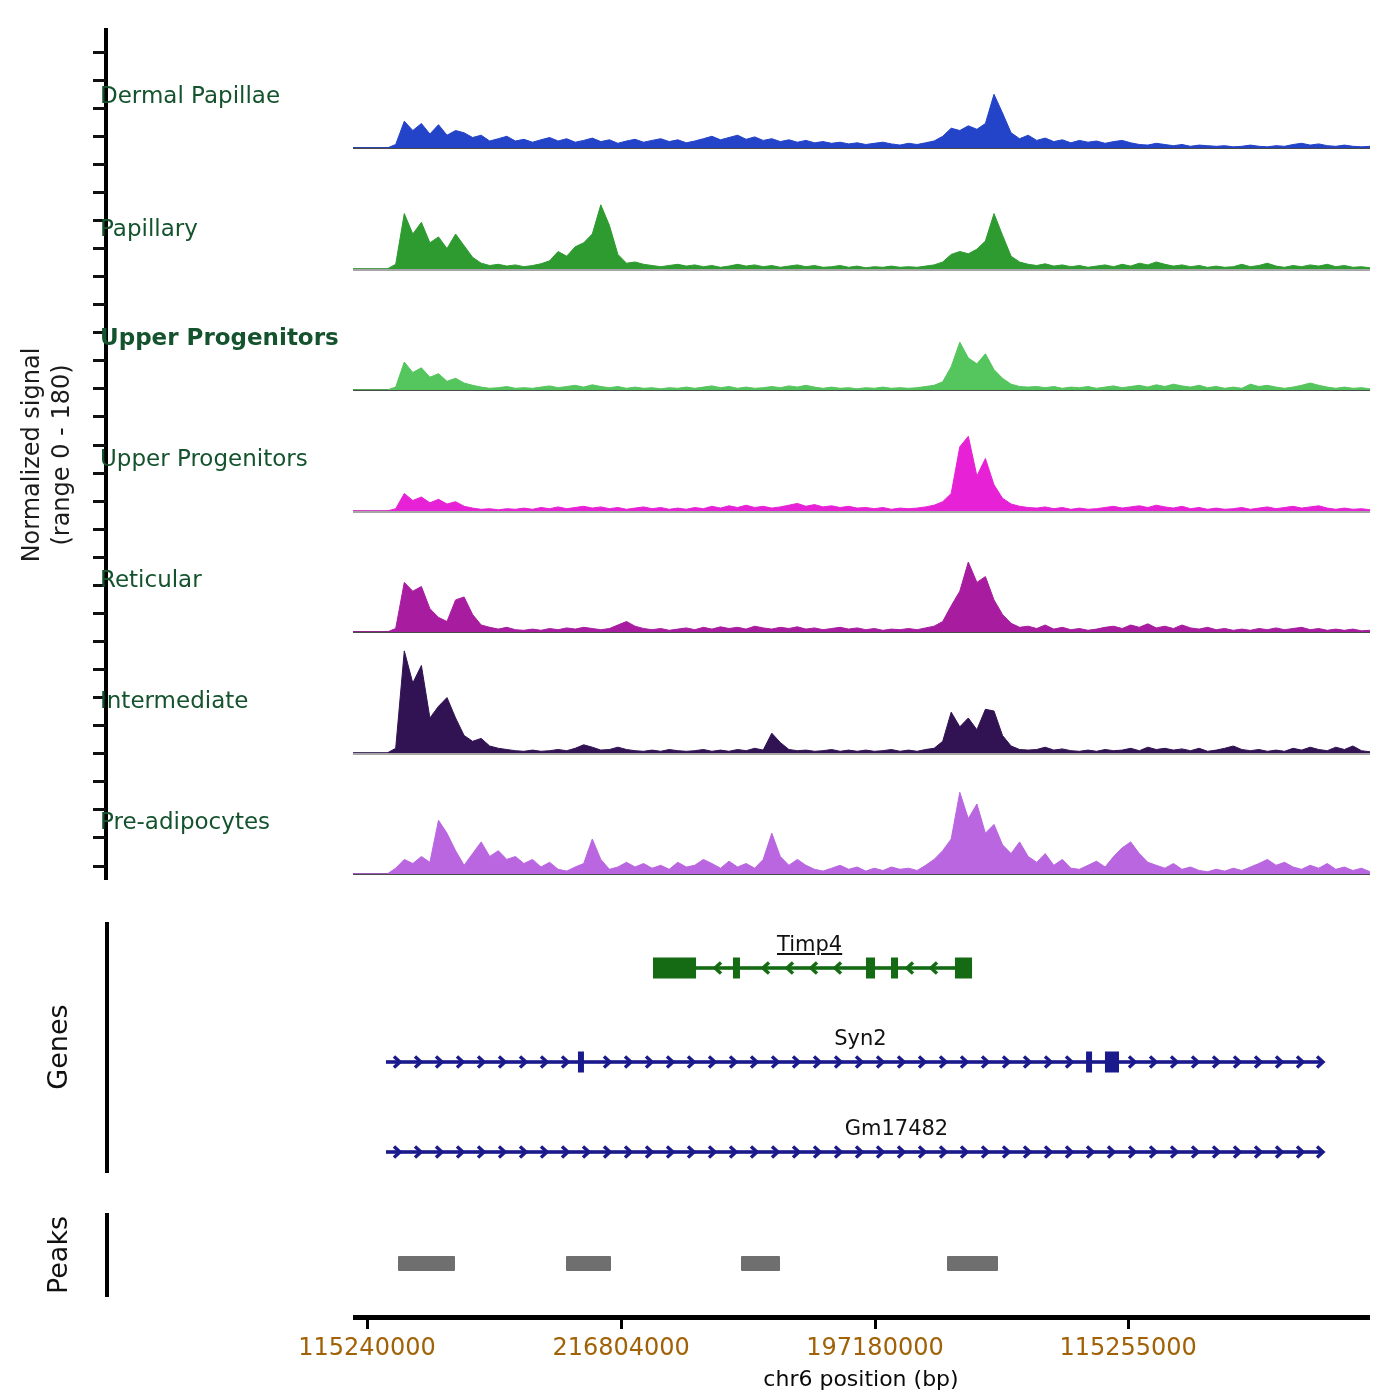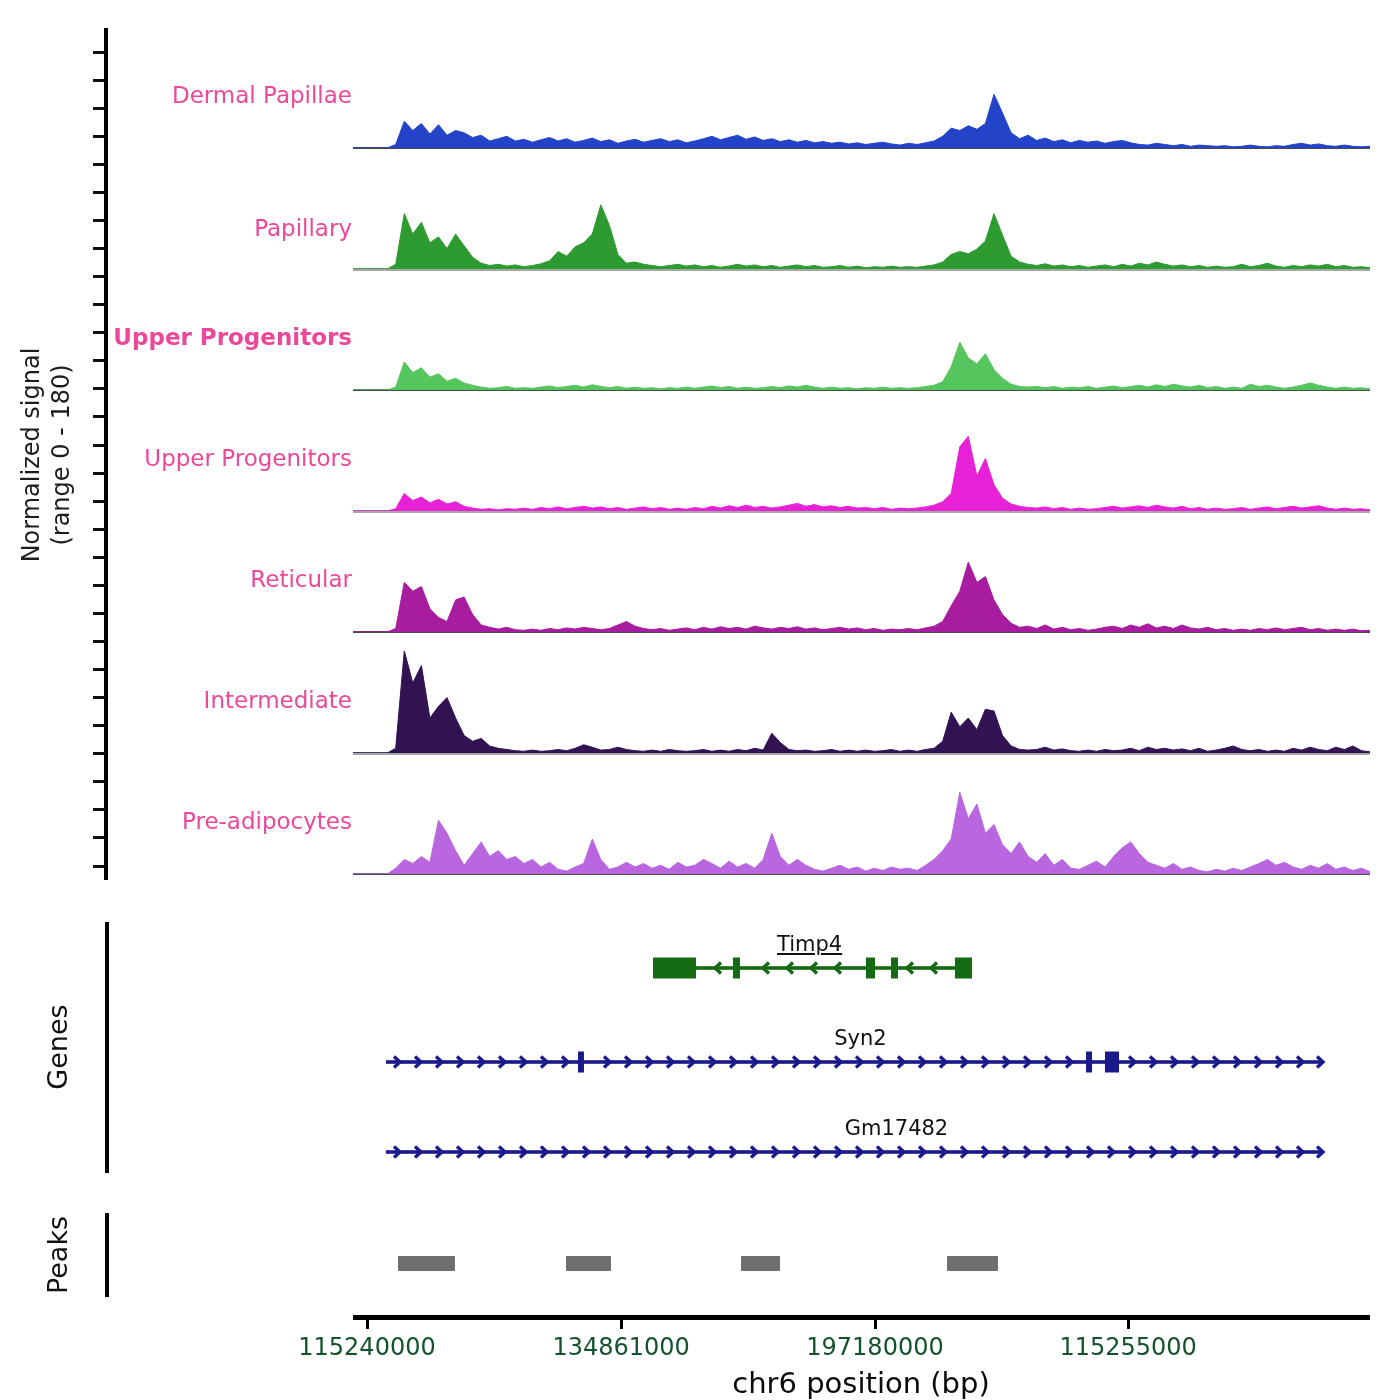--- a/index.html
+++ b/index.html
@@ -1,45 +1,45 @@
 <!DOCTYPE html>
 <html><head>
 <meta charset="utf-8">
 <style>
   html,body{margin:0;padding:0;background:#ffffff;}
   .figure{
     position:relative;width:1400px;height:1400px;background:#ffffff;overflow:hidden;
     font-family:"DejaVu Sans","Liberation Sans",sans-serif;color:#1c1c1c;
   }
   .track-label{
-    position:absolute;left:92px;width:260px;text-align:right;
-    font-size:23px;color:#ec4899;transform:translateY(-50%);white-space:nowrap;
+    position:absolute;left:100px;width:260px;text-align:left;
+    font-size:23px;color:#14532d;transform:translateY(-50%);white-space:nowrap;
   }
   .vaxis{position:absolute;background:#000;}
   .ytick{position:absolute;background:#101010;}
   .rot-label{
     position:absolute;transform:translate(-50%,-50%) rotate(-90deg);
     transform-origin:center center;text-align:center;white-space:nowrap;
   }
   .ylabel{font-size:24px;color:#1c1c1c;line-height:1.25;}
   .section-label{font-size:27px;color:#111;}
   .baseline{position:absolute;}
   .track-svg{position:absolute;display:block;}
   .gene-label{
     position:absolute;transform:translate(-50%,-50%);font-size:21px;color:#111;white-space:nowrap;
   }
   .gene-svg{position:absolute;display:block;}
   .peak-rect{position:absolute;border-radius:1px;}
   .xaxis-line{position:absolute;background:#000;}
   .xtick{position:absolute;background:#000;}
   .xtick-label{
-    position:absolute;transform:translateX(-50%);font-size:24px;color:#14532d;white-space:nowrap;
+    position:absolute;transform:translateX(-50%);font-size:24px;color:#a16207;white-space:nowrap;
   }
   .xaxis-title{
-    position:absolute;transform:translateX(-50%);font-size:29px;color:#0a0a0a;white-space:nowrap;
+    position:absolute;transform:translateX(-50%);font-size:22px;color:#0a0a0a;white-space:nowrap;
   }
 </style>
 </head>
 <body>
 
 <div class="figure">
 
   <div class="vaxis" style="left:104px;top:28px;width:4px;height:852px;"></div>
 
   <div class="rot-label ylabel" style="left:46px;top:455px;">
@@ -264,20 +264,20 @@
   <div id="peakrects">
       <div class="peak-rect" style="left: 398.1px; top: 1256px; width: 57px; height: 15px; background: rgb(111, 111, 111);"></div>
       <div class="peak-rect" style="left: 566px; top: 1256px; width: 45.1px; height: 15px; background: rgb(111, 111, 111);"></div>
       <div class="peak-rect" style="left: 741px; top: 1256px; width: 39.1px; height: 15px; background: rgb(111, 111, 111);"></div>
       <div class="peak-rect" style="left: 947px; top: 1256px; width: 51px; height: 15px; background: rgb(111, 111, 111);"></div>
     </div>
   <div id="xticks">
       <div class="xtick" style="left: 365.5px; top: 1319px; width: 3px; height: 10px;"></div>
       <div class="xtick-label" style="left: 367px; top: 1333px;">115240000</div>
       <div class="xtick" style="left: 619.6px; top: 1319px; width: 3px; height: 10px;"></div>
-      <div class="xtick-label" style="left: 621.1px; top: 1333px;">134861000</div>
+      <div class="xtick-label" style="left: 621.1px; top: 1333px;">216804000</div>
       <div class="xtick" style="left: 873.5px; top: 1319px; width: 3px; height: 10px;"></div>
       <div class="xtick-label" style="left: 875px; top: 1333px;">197180000</div>
       <div class="xtick" style="left: 1126.6px; top: 1319px; width: 3px; height: 10px;"></div>
       <div class="xtick-label" style="left: 1128.1px; top: 1333px;">115255000</div>
     </div>
 
 </div>
 
 </body></html>

